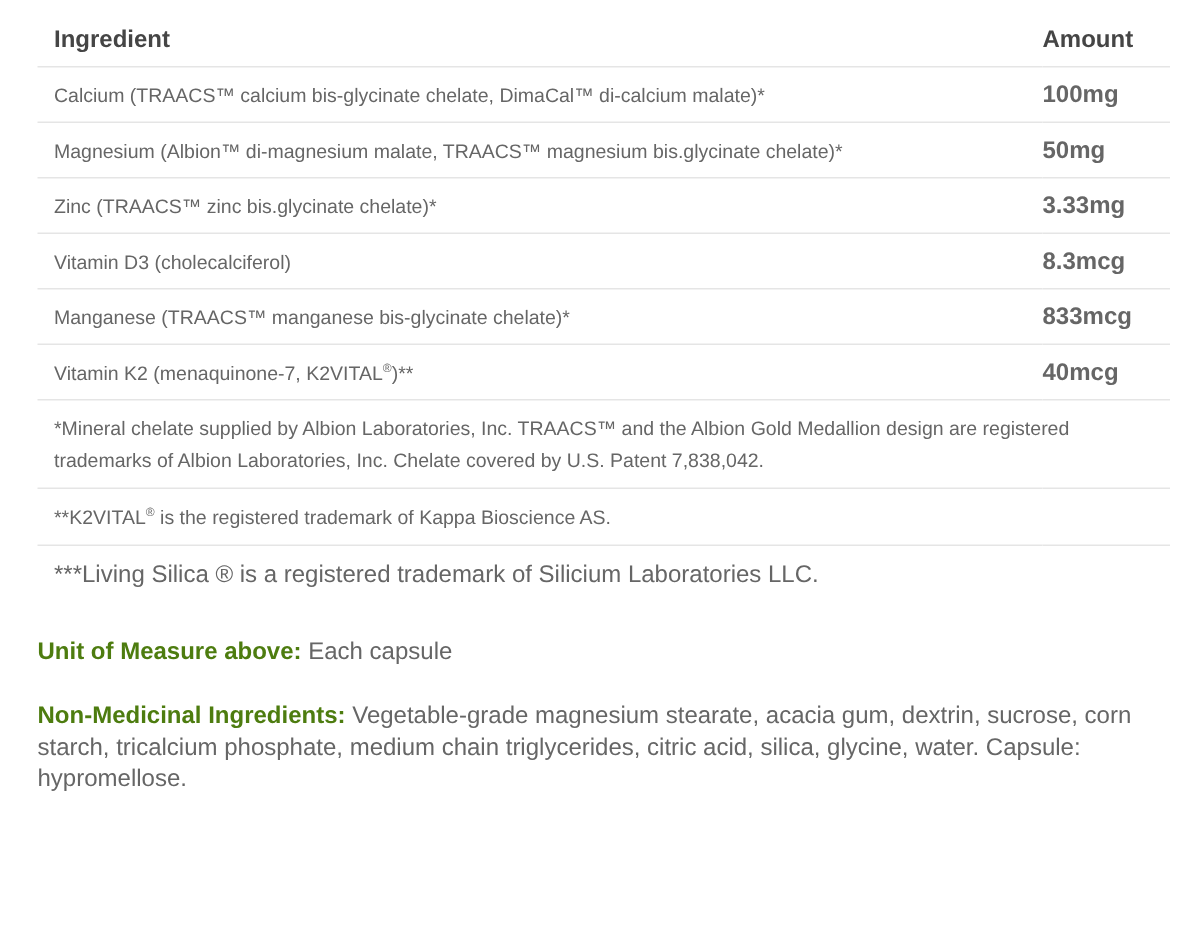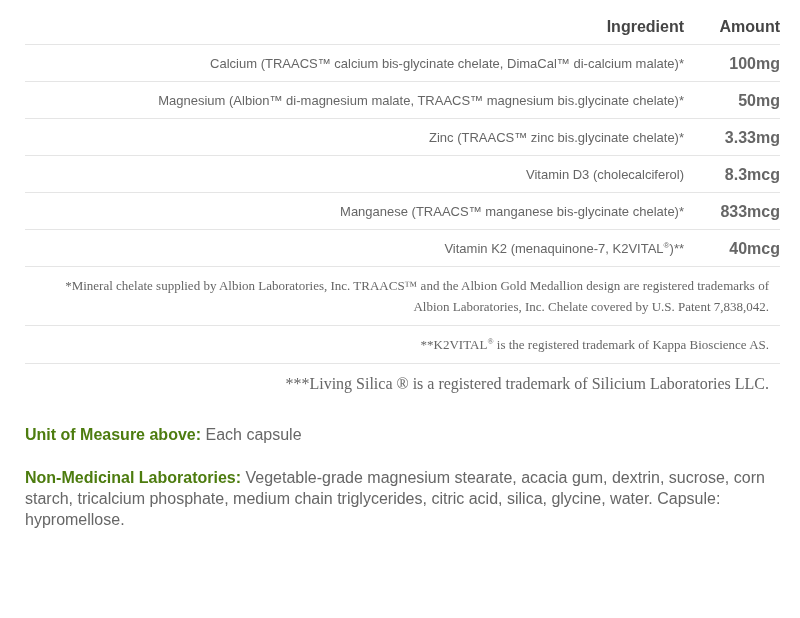--- a/index.html
+++ b/index.html
@@ -15,21 +15,21 @@
     padding: 8px 20px 0 25px;
     box-sizing: content-box;
   }
   table.facts {
     width: 100%;
     border-collapse: collapse;
     table-layout: auto;
   }
   table.facts th,
   table.facts td {
-    text-align: right;
+    text-align: left;
     vertical-align: middle;
     border-bottom: 1px solid #e5e5e5;
   }
   thead th {
     color: #454545;
     font-weight: bold;
     font-size: 16px;
     line-height: 19px;
     padding: 9px 11px 8px 11px;
   }
@@ -44,21 +44,20 @@
     font-size: 16px;
     line-height: 19px;
     padding: 9px 0 8px 0;
     width: 85px;
     color: #666666;
     font-weight: bold;
   }
   td.footnote {
     color: #666666;
     padding: 8px 11px 8px 11px;
-    font-family: Liberation Serif, serif;
   }
   td.footnote.small {
     font-size: 13px;
     line-height: 21px;
   }
   td.footnote.normal {
     font-size: 16px;
     line-height: 22px;
     padding-top: 9px;
   }
@@ -129,17 +128,17 @@
         </tr>
       </tbody>
   </table>
 
   <p class="uom">
     <span class="label-bold">Unit of Measure above:</span>
     <span>Each capsule</span>
   </p>
 
   <p class="nonmed">
-    <span class="label-bold">Non-Medicinal Laboratories:</span>
+    <span class="label-bold">Non-Medicinal Ingredients:</span>
     <span>Vegetable-grade magnesium stearate, acacia gum, dextrin, sucrose, corn starch, tricalcium phosphate, medium chain triglycerides, citric acid, silica, glycine, water. Capsule: hypromellose.</span>
   </p>
 
 </div>
 
 </body></html>

